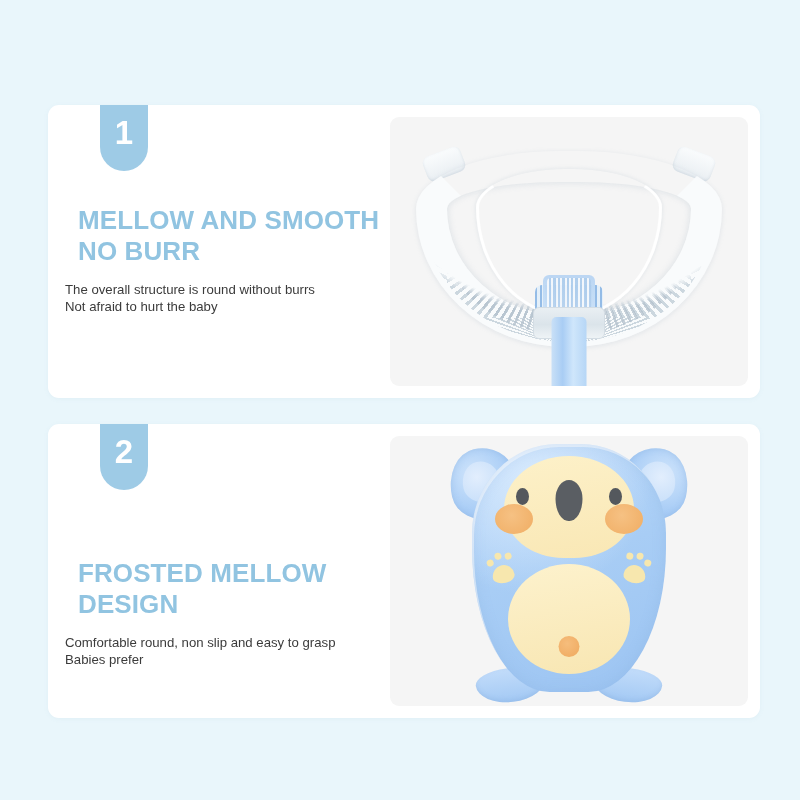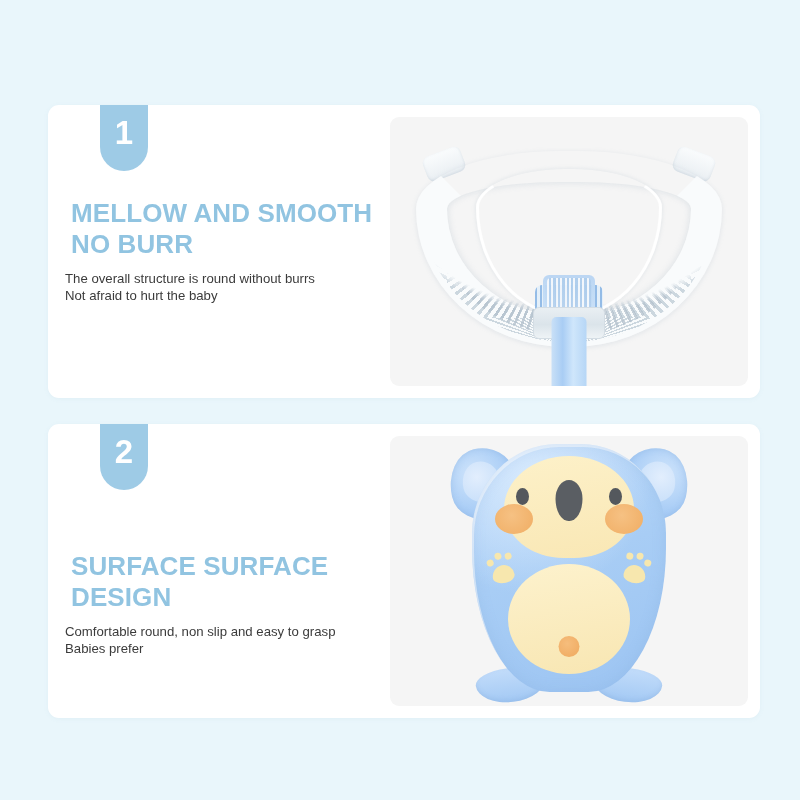--- a/index.html
+++ b/index.html
@@ -51,21 +51,21 @@
   
   .text-col {
     position: absolute;
     left: 16px;
     width: 330px;
   }
   #card-1 .text-col { top: 86px; }
   #card-2 .text-col { top: 120px; }
 
   .headline {
-    margin: 7px;
+    margin: 14px;
     color: #91c4e1;
     font-size: 26px;
     font-weight: 700;
     line-height: 1.19;
     letter-spacing: .1px;
     white-space: pre-line;
   }
   .subtext {
     margin: 10px 0 0 1px;
     color: #3b3b3b;
@@ -402,21 +402,21 @@
         <div class="brush-handle"></div>
       </div>
     </div>
   </div>
 
   <div class="card" id="card-2">
 
     <div class="badge">2</div>
 
     <div class="text-col">
-      <h2 class="headline">SURFACE SURFACE
+      <h2 class="headline">FROSTED MELLOW
 DESIGN</h2>
       <p class="subtext">Comfortable round, non slip and easy to grasp
 Babies prefer</p>
     </div>
 
     <div class="img-panel">
       <div class="koala-wrap">
         <div class="k-ear k-ear-l"></div>
         <div class="k-ear k-ear-r"></div>
         <div class="k-foot k-foot-l"></div>

